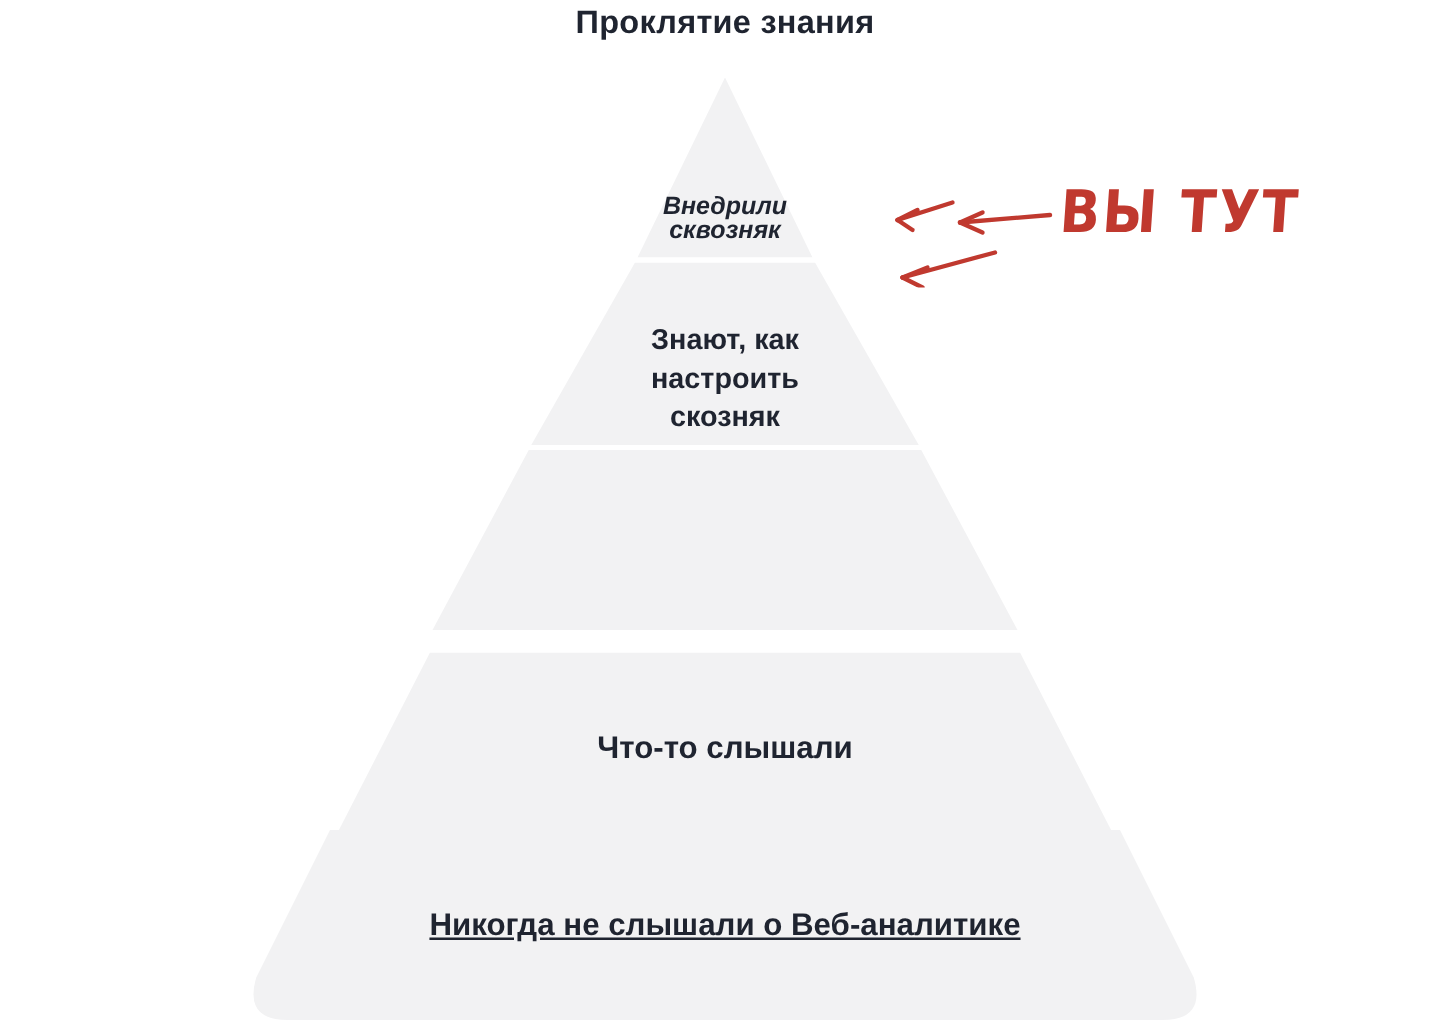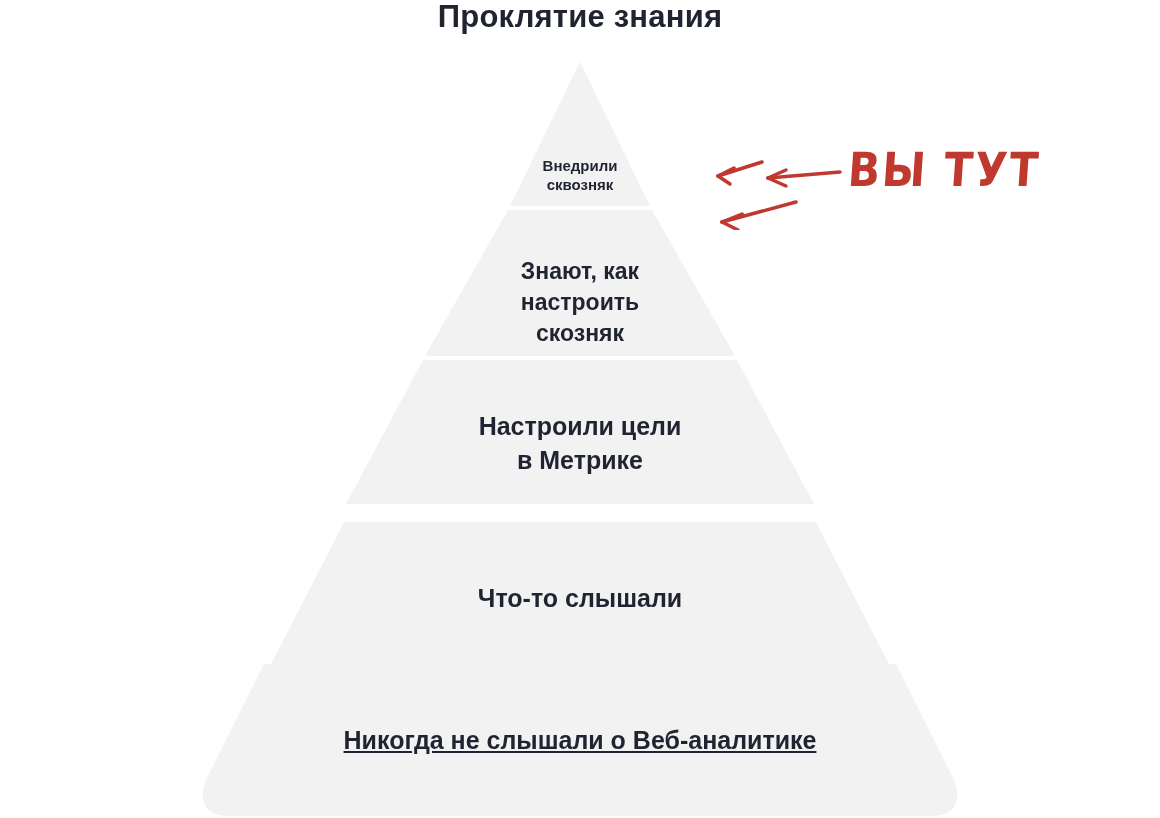--- a/index.html
+++ b/index.html
@@ -15,21 +15,21 @@
     font-family: "Liberation Sans", sans-serif;
     color: #262a36;
   }
 
   #page-title {
     position: absolute;
     top: 0px;
     left: 0;
     width: 1160px;
     text-align: center;
-    font-size: 31px;
+    font-size: 26px;
     font-weight: bold;
     letter-spacing: 0.2px;
     color: #1f2430;
     line-height: 34px;
   }
 
   #pyramid {
     position: absolute;
     left: 0;
     top: 58px;
@@ -61,21 +61,21 @@
     white-space: pre-line;
   }
 
   
   #layer-1 { top: 0px;   height: 148px; }
   #layer-2 { top: 152px; height: 146px; }
   #layer-3 { top: 302px; height: 144px; }
   #layer-4 { top: 464px; height: 152px; }
   #layer-5 { top: 606px; height: 152px; }
 
-  #layer-1 .label { font-size: 15px; line-height: 19px; padding-top: 86px; }
+  #layer-1 .label { font-size: 20px; line-height: 19px; padding-top: 86px; font-style: italic; }
   #layer-2 .label { font-size: 23px; line-height: 31px; padding-top: 38px; text-align: center; }
   #layer-3 .label { font-size: 25px; line-height: 34px; padding-top: 22px; }
   #layer-4 .label { font-size: 25px; line-height: 34px; }
   #layer-5 .label { font-size: 25px; line-height: 34px; text-decoration: underline; }
 
   #you-are-here {
     position: absolute;
     left: 700px;
     top: 130px;
     width: 330px;
@@ -116,22 +116,20 @@
     </svg>
     <div class="label">Знают, как
 настроить
 скозняк</div>
   </div>
 
   <div class="layer" id="layer-3">
     <svg width="1160" height="144" viewBox="0 0 1160 144">
       <polygon points="423,0 737,0 814,144 346,144" fill="#f2f2f3"></polygon>
     </svg>
-    <div class="label">Настроили цели
-в Метрике</div>
   </div>
 
   <div class="layer" id="layer-4">
     <svg width="1160" height="152" viewBox="0 0 1160 152">
       <polygon points="344,0 816,0 894,152 266,152" fill="#f2f2f3"></polygon>
     </svg>
     <div class="label">Что-то слышали</div>
   </div>
 
   <div class="layer" id="layer-5">

